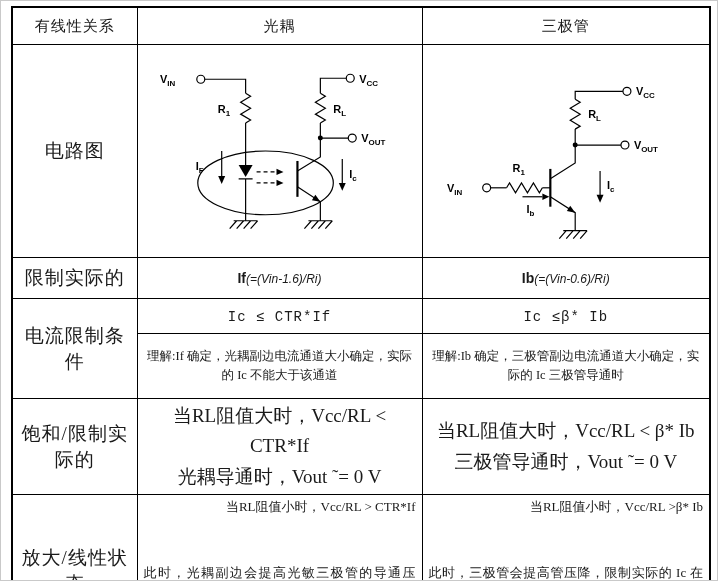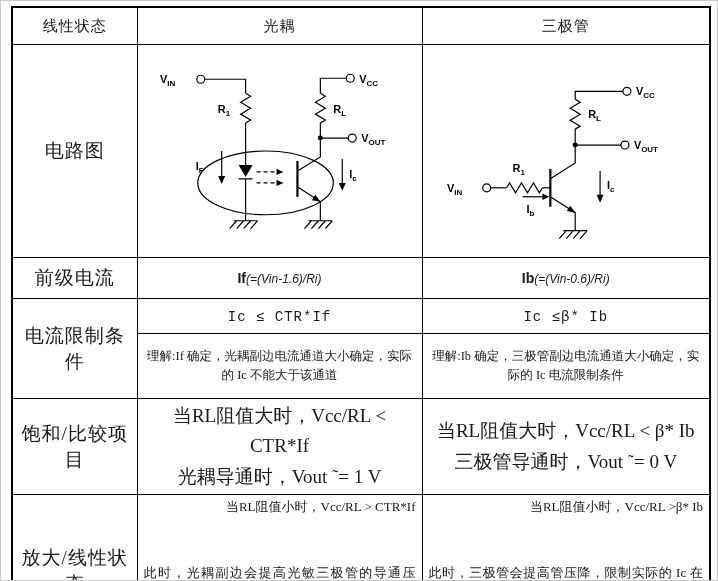--- a/index.html
+++ b/index.html
@@ -37,21 +37,21 @@
 
 <table class="doc-table">
   <colgroup>
     <col style="width:125px">
       <col style="width:285px">
       <col style="width:288px">
   </colgroup>
 
   <tbody>
       <tr class="r-head">
-    <td>线性状态</td>
+    <td>有线性关系</td>
     <td>光耦</td>
     <td>三极管</td>
   </tr>
 
   <tr class="r-circuit">
     <td class="rowlabel">电路图</td>
 
     <td>
       <div class="circuit-wrap">
       <svg width="285" height="212" viewBox="0 0 285 212">
@@ -137,21 +137,21 @@
           <text x="166" y="73"><tspan>R</tspan><tspan dy="3" font-size="8">L</tspan></text>
           <text x="212" y="104"><tspan>V</tspan><tspan dy="3" font-size="8">OUT</tspan></text>
           <text x="185" y="144"><tspan>I</tspan><tspan dy="3" font-size="8">c</tspan></text>
         </g>
       </svg>
       </div>
     </td>
   </tr>
 
   <tr class="r-prestage">
-    <td class="rowlabel">前级电流</td>
+    <td class="rowlabel">限制实际的</td>
     <td>
       <span class="formula-bold">If</span><span class="formula-ital">(=(Vin-1.6)/Ri)</span>
     </td>
     <td>
       <span class="formula-bold">Ib</span><span class="formula-ital">(=(Vin-0.6)/Ri)</span>
     </td>
   </tr>
 
   <tr class="r-limit-eq">
     <td class="rowlabel" rowspan="2">电流限制条件</td>
@@ -161,29 +161,29 @@
     <td>
       <span class="equation">Ic ≤β* Ib</span>
     </td>
   </tr>
 
   <tr class="r-limit-note">
     <td>
       <span class="note-text">理解:If 确定，光耦副边电流通道大小确定，实际的 Ic 不能大于该通道</span>
     </td>
     <td>
-      <span class="note-text">理解:Ib 确定，三极管副边电流通道大小确定，实际的 Ic 电流限制条件</span>
+      <span class="note-text">理解:Ib 确定，三极管副边电流通道大小确定，实际的 Ic 三极管导通时</span>
     </td>
   </tr>
 
   <tr class="r-sat">
-    <td class="rowlabel">饱和/比较项目</td>
+    <td class="rowlabel">饱和/限制实际的</td>
     <td>
       <span class="sat-line">当RL阻值大时，Vcc/RL &lt; CTR*If</span>
-      <span class="sat-line">光耦导通时，Vout ˜= 1 V</span>
+      <span class="sat-line">光耦导通时，Vout ˜= 0 V</span>
     </td>
     <td>
       <span class="sat-line">当RL阻值大时，Vcc/RL &lt; β* Ib</span>
       <span class="sat-line">三极管导通时，Vout ˜= 0 V</span>
     </td>
   </tr>
 
   <tr class="r-linear">
     <td class="rowlabel" style="vertical-align:middle">放大/线性状态</td>
     <td class="lin-cell">

